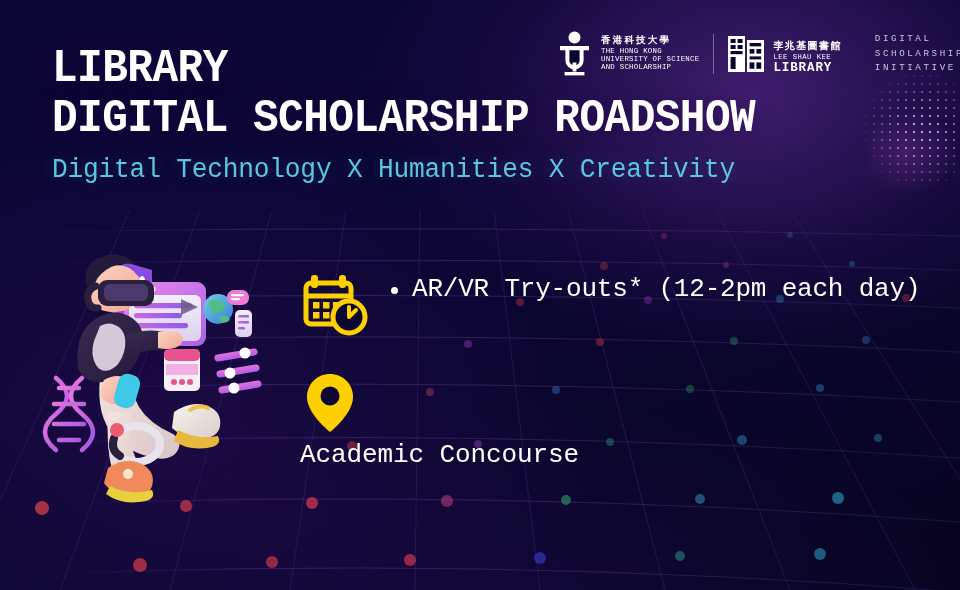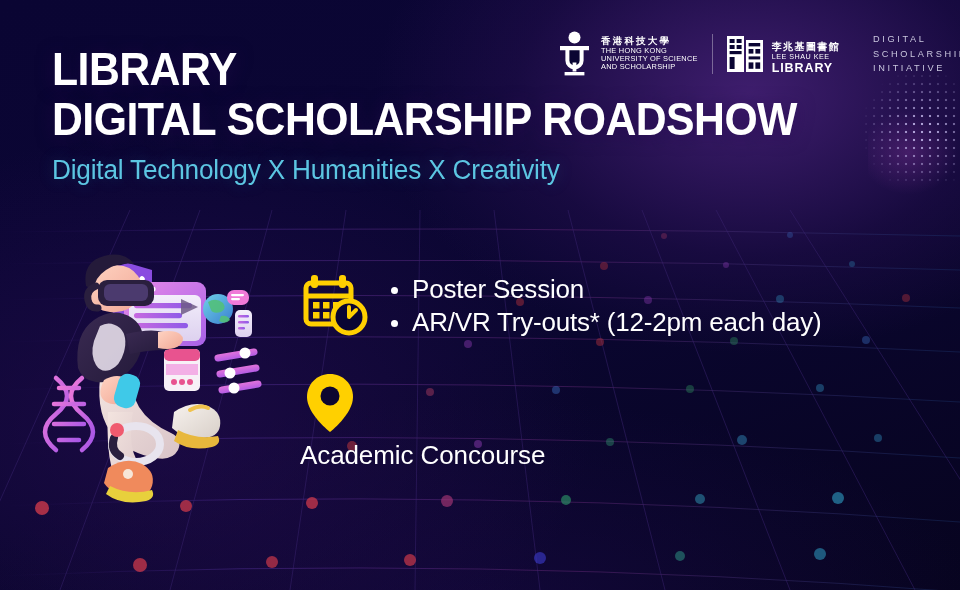--- a/index.html
+++ b/index.html
@@ -2,21 +2,21 @@
 <html><head>
 <meta charset="utf-8">
 <style>
   * { margin:0; padding:0; box-sizing:border-box; }
   html,body { width:960px; height:590px; overflow:hidden; background:#05021f; }
 
   .poster{
     position:relative;
     width:960px; height:590px;
     overflow:hidden;
-    font-family:Liberation Sans, sans-serif;
+    font-family:Liberation Mono, monospace;
     background:
       radial-gradient(ellipse 520px 360px at 78% 16%, rgba(72,34,120,.85) 0%, rgba(40,16,82,.45) 45%, rgba(10,5,45,0) 72%),
       radial-gradient(ellipse 600px 420px at 18% 72%, rgba(44,14,86,.50) 0%, rgba(12,6,50,0) 70%),
       radial-gradient(ellipse 700px 300px at 50% 104%, rgba(26,10,72,.55) 0%, rgba(8,4,38,0) 72%),
       linear-gradient(160deg,#0a0533 0%,#0b0634 32%,#0a0630 55%,#07041f 100%);
   }
 
   
   .grid-wrap{ position:absolute; inset:0; overflow:hidden; pointer-events:none; }
   .grid-svg{ position:absolute; left:0; top:0; width:960px; height:590px; }
@@ -415,21 +415,20 @@
             <rect x="33" y="32" width="6.5" height="6.5"></rect>
             <rect x="13" y="42" width="6.5" height="6.5"></rect>
             <rect x="23" y="42" width="6.5" height="6.5"></rect>
           </g>
           <circle cx="49" cy="47" r="16" fill="#0a0533" stroke="#ffd000" stroke-width="5"></circle>
           <path d="M49 37 L49 47 L56 40" stroke="#ffd000" stroke-width="4" fill="none" stroke-linecap="round" stroke-linejoin="round"></path>
         </svg>
       </div>
       <div class="rtext">
         <ul class="blist">
-          <li>Poster Session</li>
           <li>AR/VR Try-outs* (12-2pm each day)</li>
         </ul>
       </div>
     </div>
 
     <div class="row">
       <div class="ico">
         <svg width="60" height="66" viewBox="0 0 60 66">
           <path d="M30 4 C17 4 7 14 7 27 c0 17 23 35 23 35 s23 -18 23 -35 C53 14 43 4 30 4 Z" fill="#ffd000"></path>
           <circle cx="30" cy="26" r="9.5" fill="#0d0630"></circle>

